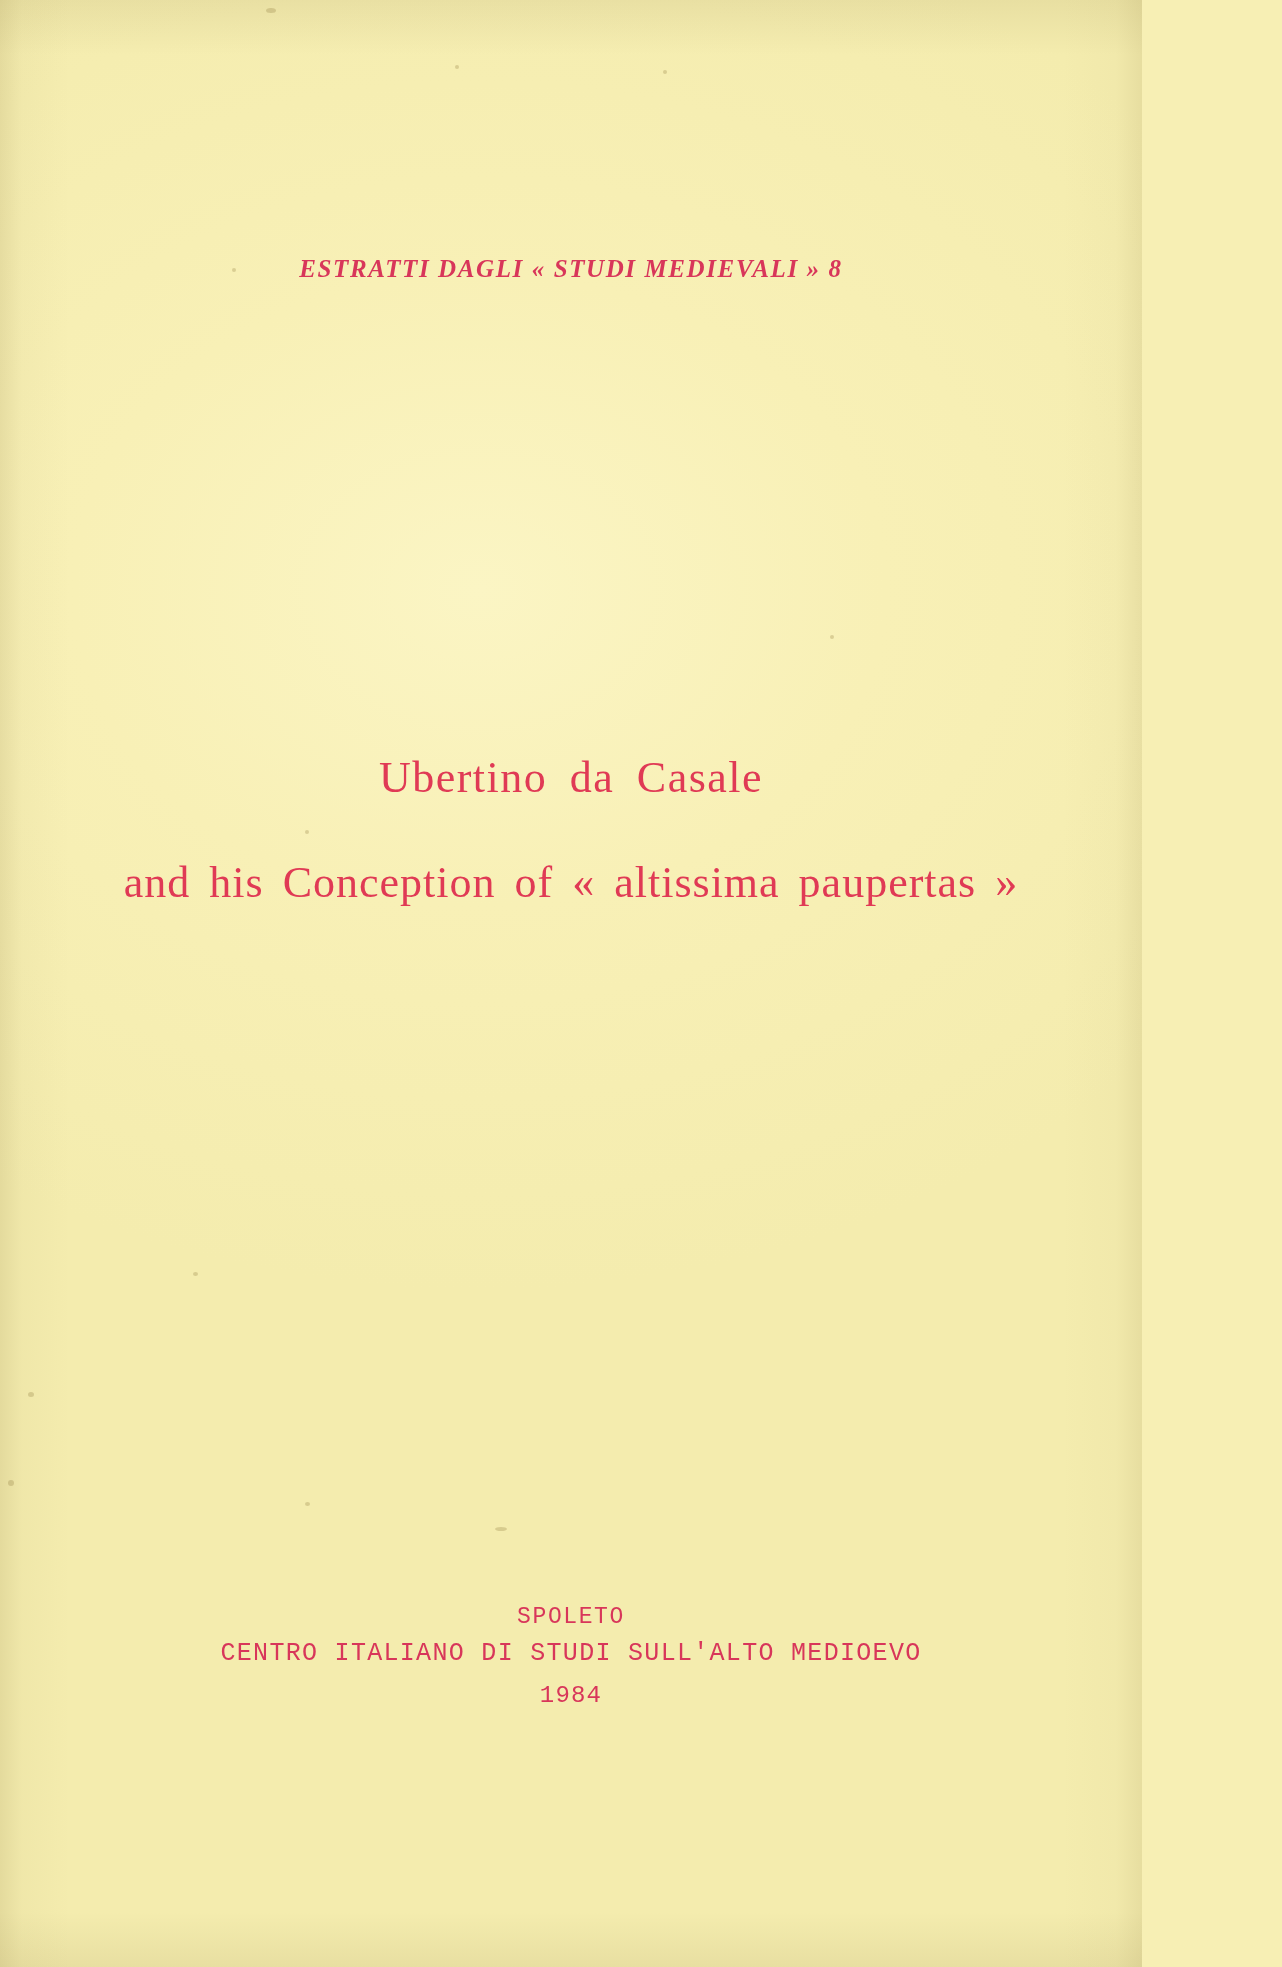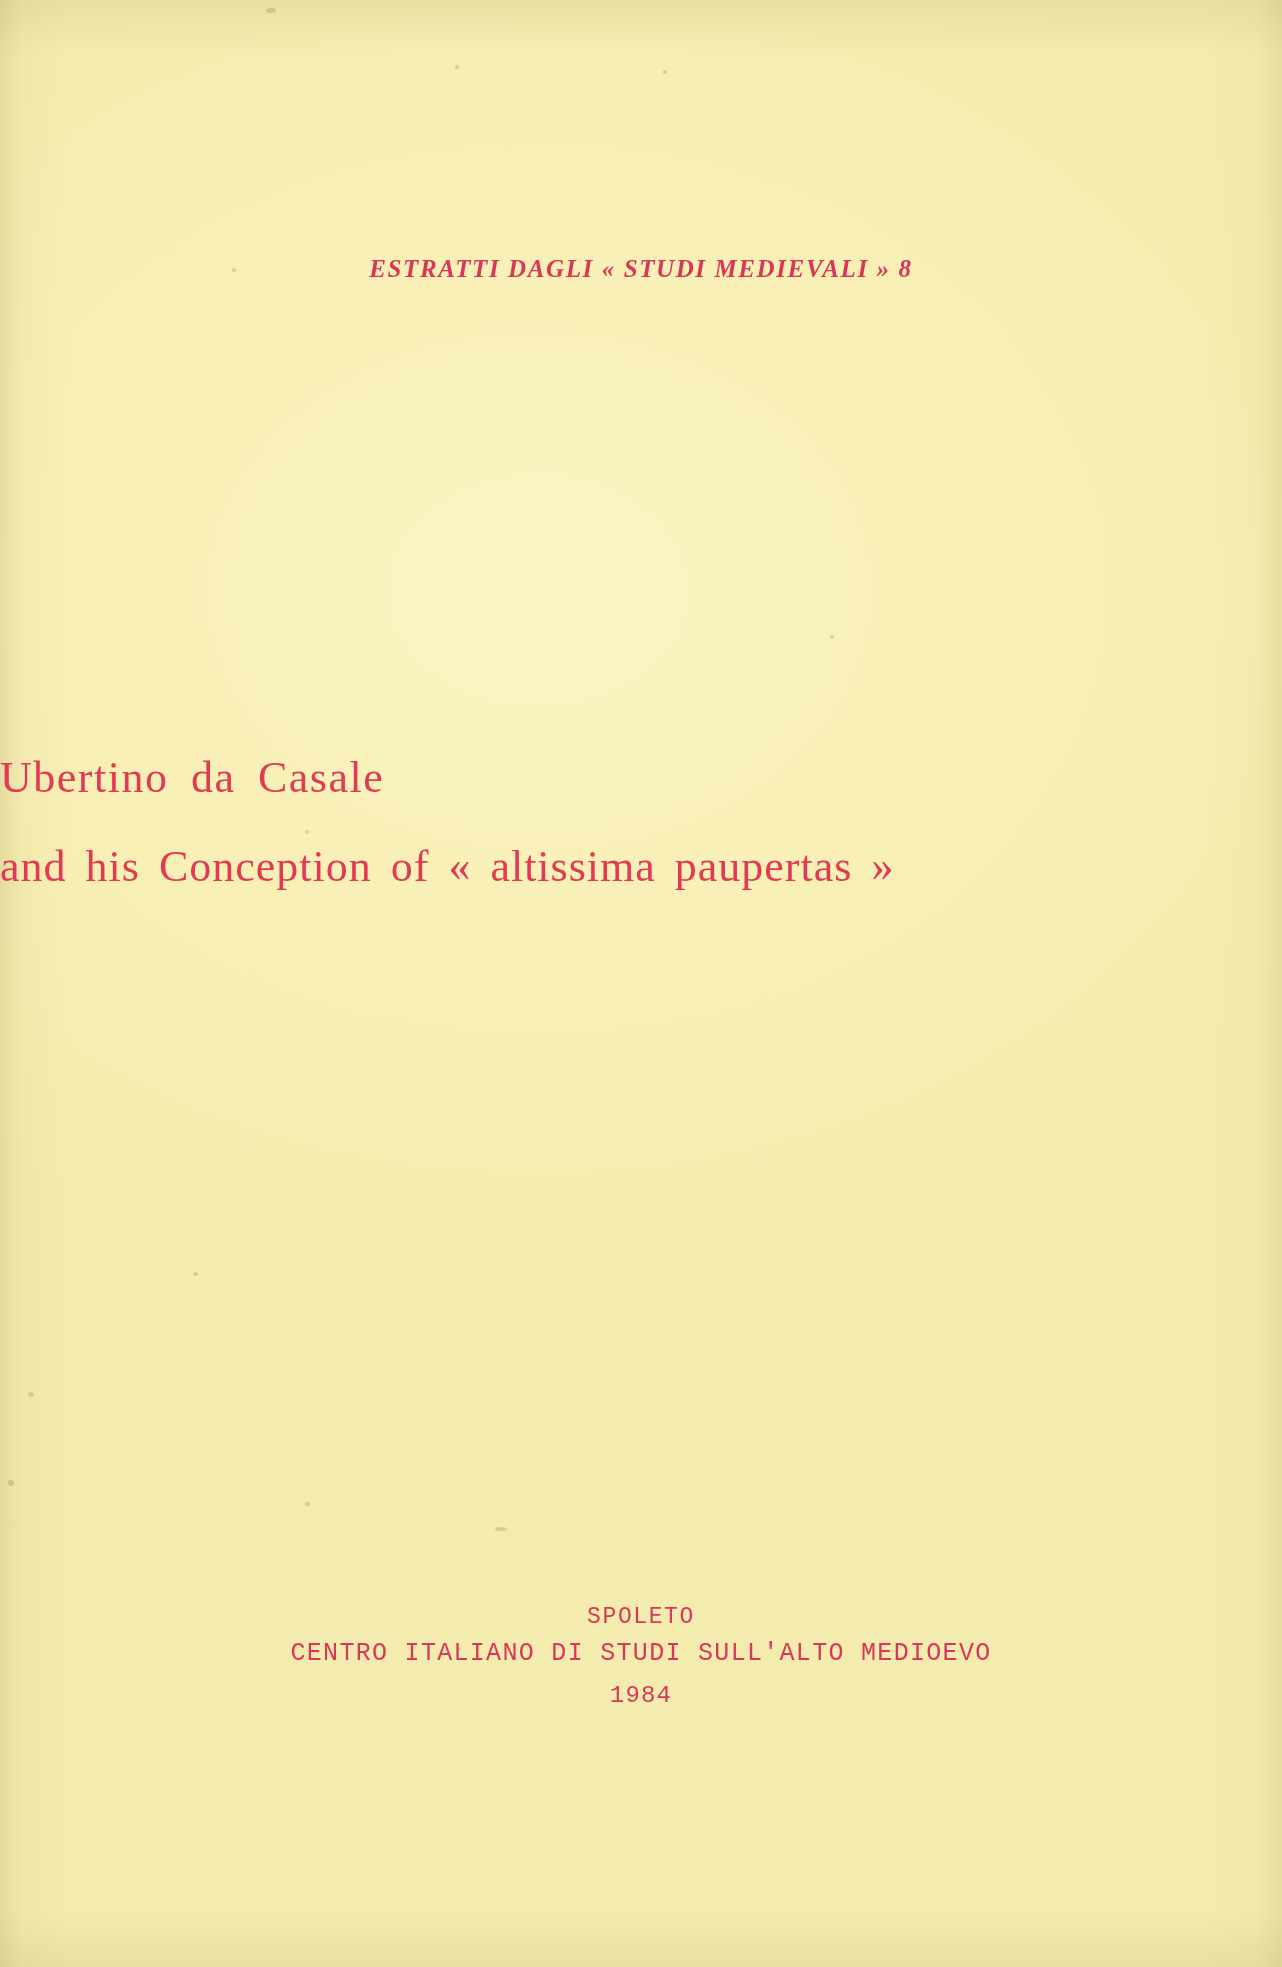--- a/index.html
+++ b/index.html
@@ -11,21 +11,21 @@
     height: 1967px;
     background: #f7efb4;
     font-family: "Liberation Serif", serif;
     color: #d4294a;
     overflow: hidden;
   }
 
   
   .page {
     position: relative;
-    width: 1282px;
+    width: 1142px;
     height: 1967px;
     background:
       radial-gradient(ellipse 900px 700px at 42% 30%, #fbf5c4 0%, #f8f0b6 45%, #f4ecae 100%),
       linear-gradient(100deg, #f6eeb2 0%, #faf3bd 35%, #f5edb0 70%, #efe7a8 100%);
     box-sizing: border-box;
   }
   .edge-shade {
     position: absolute;
     inset: 0;
     pointer-events: none;
@@ -64,34 +64,35 @@
     font-size: 25px;
     letter-spacing: 2.2px;
     color: #d8365a;
   }
 
   .title-block {
     position: absolute;
     top: 750px;
     left: 0;
     right: 0;
+    text-align: center;
     color: #e03a55;
   }
   .title-line-1 {
     font-size: 44px;
     letter-spacing: 1.5px;
     word-spacing: 10px;
     line-height: 1.25;
   }
   .title-line-2 {
     font-size: 44px;
     letter-spacing: 1px;
     word-spacing: 7px;
     line-height: 1.25;
-    margin-top: 34px;
+    margin-top: 50px;
   }
 
   .imprint {
     position: absolute;
     top: 1600px;
     left: 0;
     right: 0;
     text-align: center;
     color: #d8365a;
     font-family: Liberation Mono, monospace;

